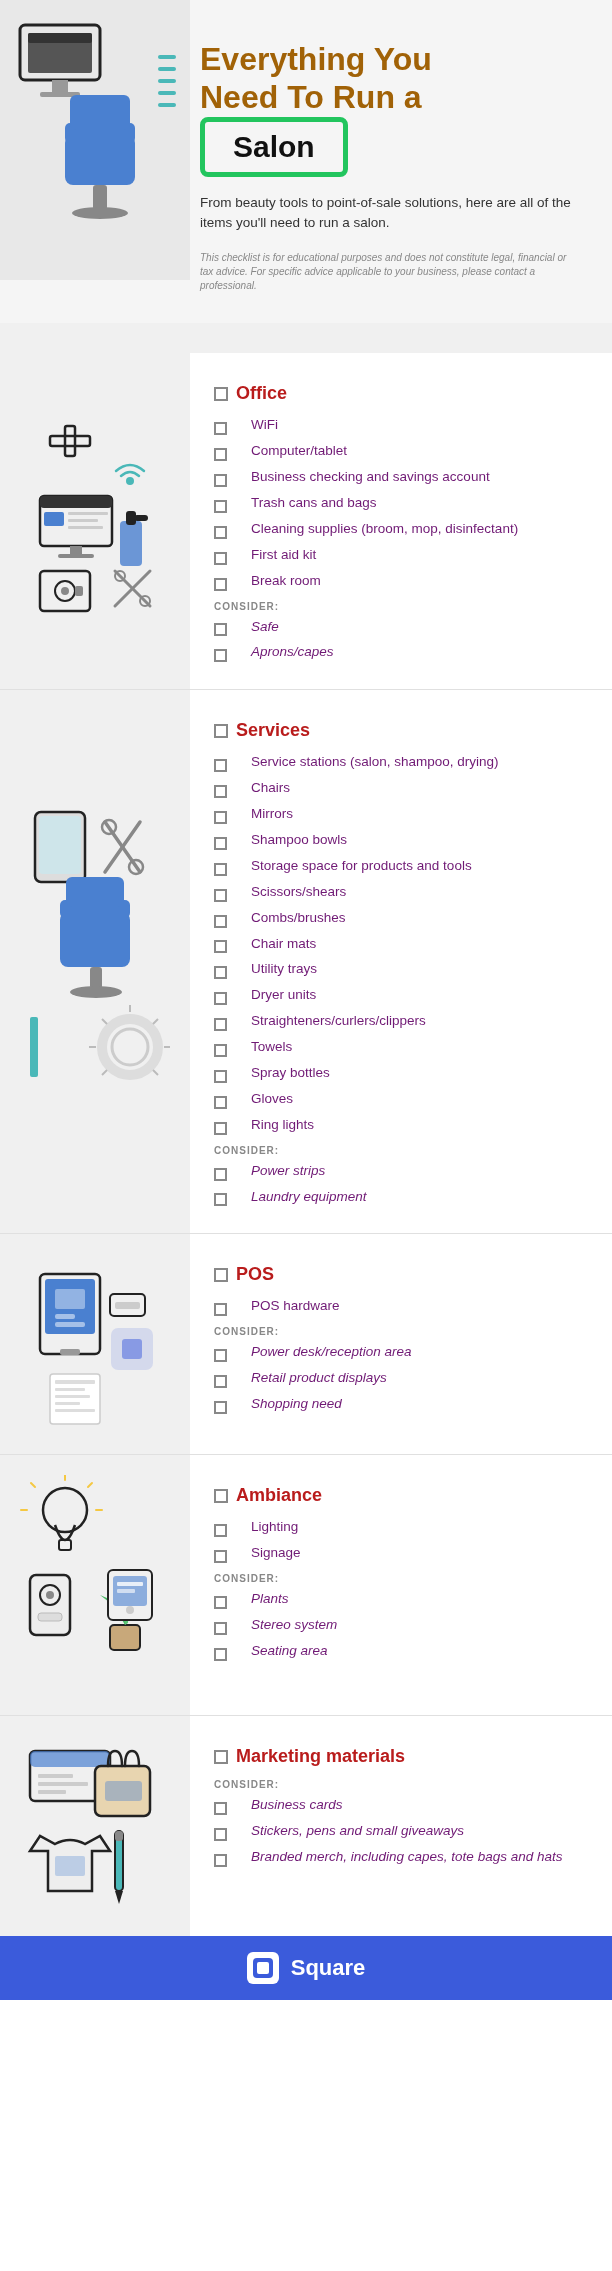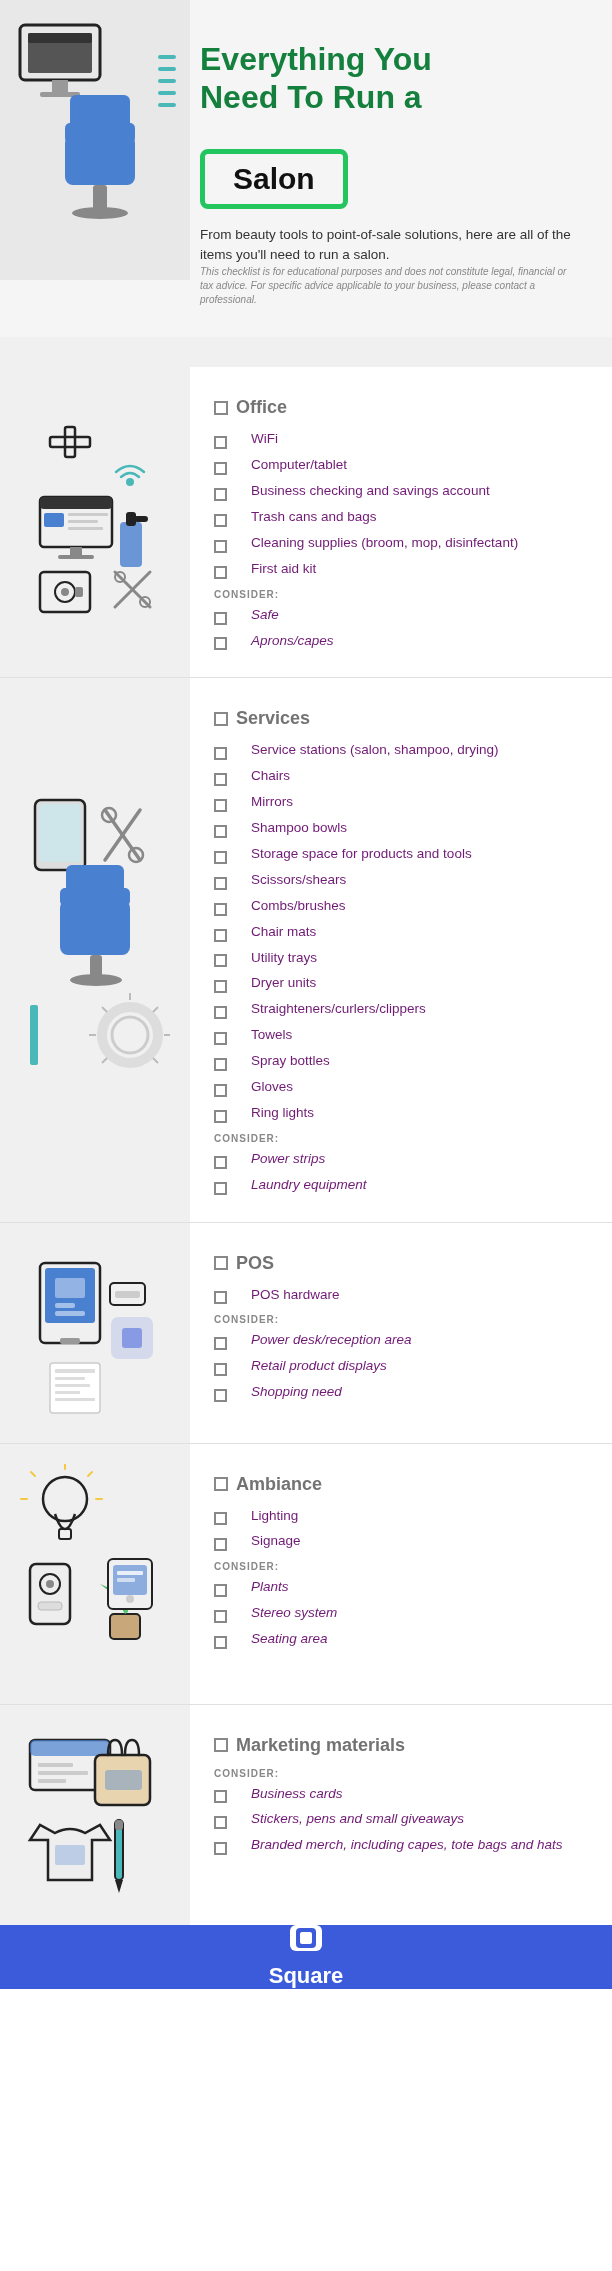--- a/index.html
+++ b/index.html
@@ -25,40 +25,40 @@
       background: #e8e8e8;
       display: flex;
       align-items: center;
       justify-content: center;
       overflow: hidden;
     }
     .header-title {
       font-size: 32px;
       font-weight: 900;
       line-height: 1.2;
-      color: #15803d;
-      margin-bottom: 32px;
+      color: #a16207;
+      margin-bottom: 0;
     }
     .header-salon-box {
       display: inline-block;
       border: 5px solid #22c55e;
       border-radius: 8px;
       padding: 8px 28px;
       margin-bottom: 16px;
     }
     .header-salon-text {
       font-size: 30px;
       font-weight: 900;
       color: #111;
     }
     .header-desc {
       font-size: 13.5px;
       color: #333;
       line-height: 1.5;
-      margin-bottom: 0;
+      margin-bottom: 18px;
     }
     .header-disclaimer {
       font-size: 10px;
       color: #888;
       line-height: 1.4;
       font-style: italic;
     }
 
     
     .section-wrapper {
@@ -77,21 +77,21 @@
     .content-col {
       flex: 1;
       padding: 30px 30px 20px 24px;
       background: #fff;
     }
 
     
     .section-title {
       font-size: 18px;
       font-weight: 800;
-      color: #737373;
+      color: #b91c1c;
       margin-bottom: 12px;
       display: flex;
       align-items: center;
       gap: 8px;
     }
     .section-title-checkbox {
       width: 14px;
       height: 14px;
       border: 2px solid #888;
       display: inline-block;
@@ -129,21 +129,20 @@
     }
 
     
     .footer {
       background: #3b5bdb;
       height: 64px;
       display: flex;
       align-items: center;
       justify-content: center;
       gap: 12px;
-      flex-direction: column;
     }
     .footer-icon {
       width: 32px;
       height: 32px;
       background: #fff;
       border-radius: 6px;
       display: flex;
       align-items: center;
       justify-content: center;
     }
@@ -270,20 +269,24 @@
       <span class="item-text">Trash cans and bags</span>
     </div>
     <div class="checklist-item">
       <span class="cb"></span>
       <span class="item-text">Cleaning supplies (broom, mop, disinfectant)</span>
     </div>
     <div class="checklist-item">
       <span class="cb"></span>
       <span class="item-text">First aid kit</span>
     </div>
+    <div class="checklist-item">
+      <span class="cb"></span>
+      <span class="item-text">Break room</span>
+    </div>
     <div class="consider-label">CONSIDER:</div>
     <div class="checklist-item italic">
       <span class="cb"></span>
       <span class="item-text" style="font-style: italic;">Safe</span>
     </div>
     <div class="checklist-item italic">
       <span class="cb"></span>
       <span class="item-text" style="font-style: italic;">Aprons/capes</span>
     </div>
   </div>

